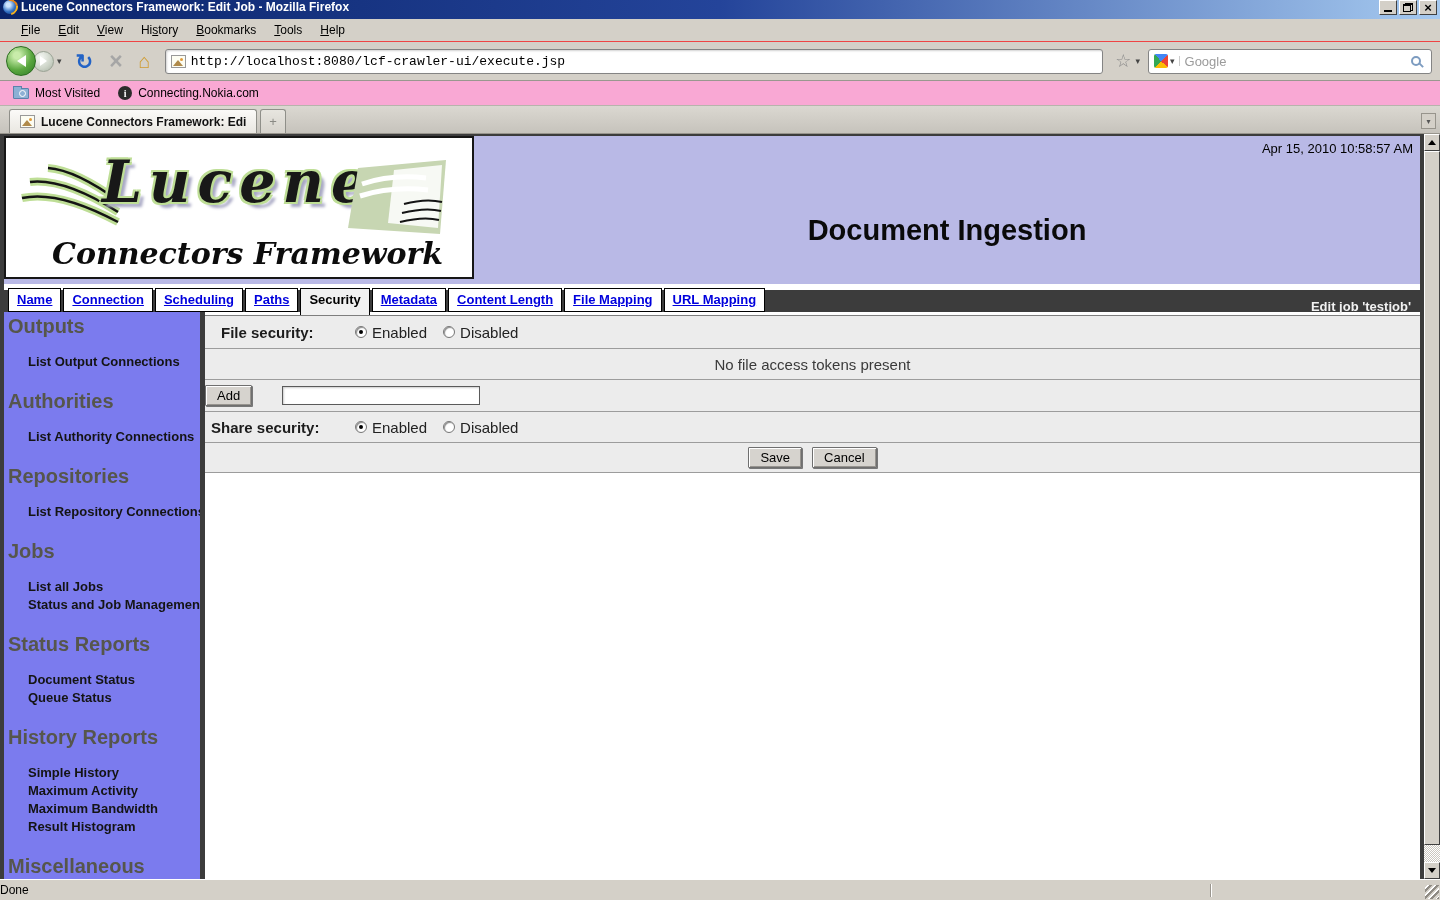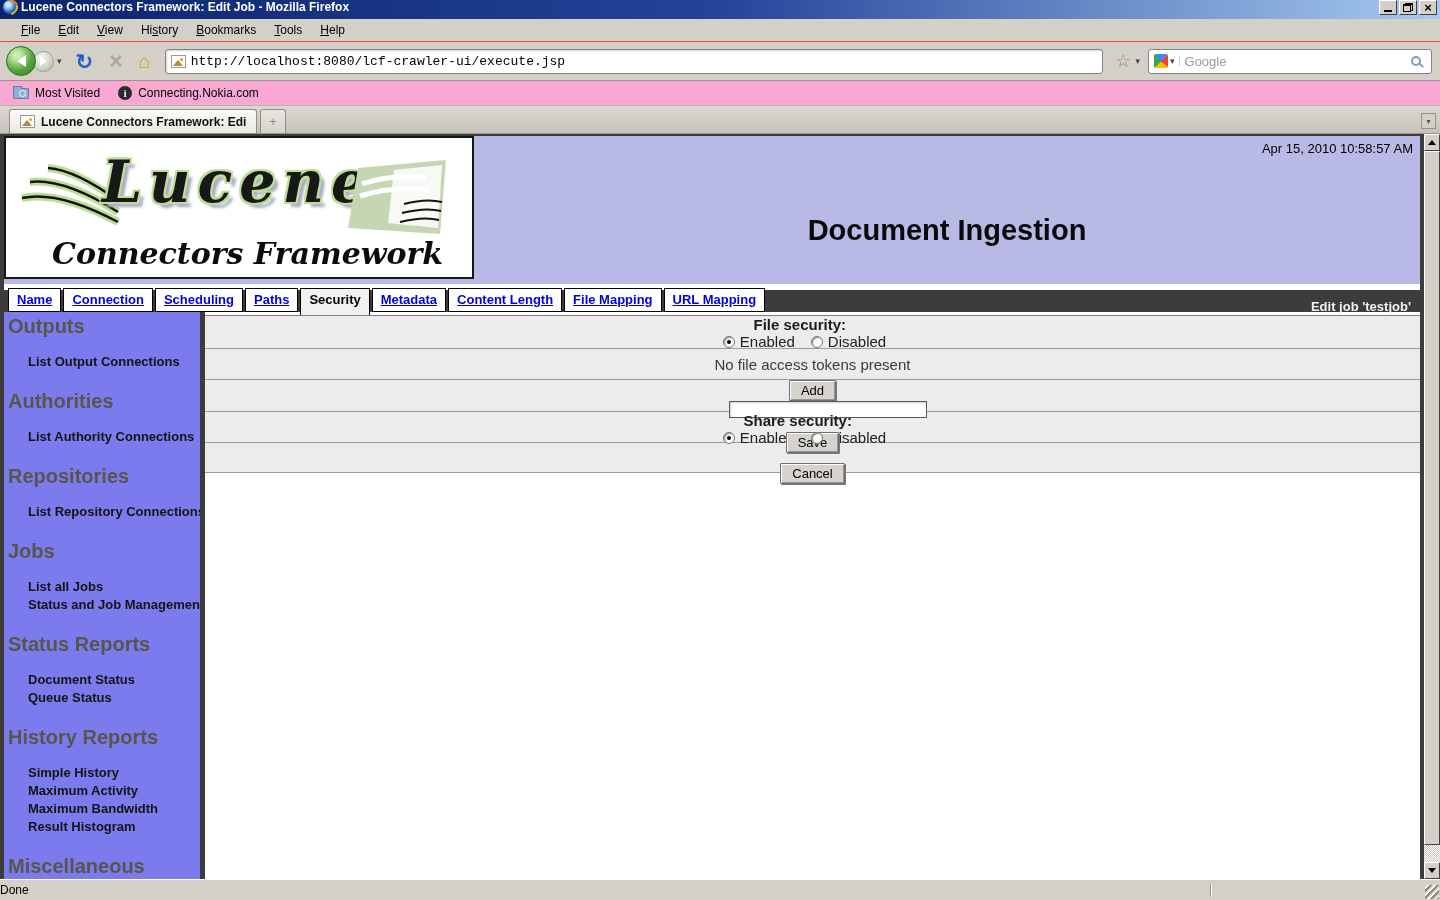--- a/index.html
+++ b/index.html
@@ -123,21 +123,21 @@
   
   .page-main{flex:1;display:flex;min-height:0;}
   .sidebar{width:201px;flex:none;background:#7b7bee;border-right:5px solid #3c3c3c;
     padding:3px 0 0 4px;overflow:hidden;}
   .sb-section{margin-bottom:20px;}
   .sb-title{font-size:20px;line-height:23px;font-weight:bold;color:#56564c;margin:0 0 16px 0;}
   .sb-link{font-size:13px;font-weight:bold;line-height:16px;margin-bottom:2px;padding-left:20px;
     color:#141414;cursor:pointer;white-space:nowrap;}
   .content{flex:1;background:#fff;padding-top:3px;min-width:0;}
   .form{border-top:1px solid #7e7e7e;}
-  .frow{background:#ececec;border-bottom:1px solid #9c9c9c;display:flex;align-items:center;flex-direction:column;}
+  .frow{background:#ececec;border-bottom:1px solid #9c9c9c;display:flex;align-items:center;}
   .r-label{height:33px;}
   .flabel{font-size:15px;font-weight:bold;color:#1c1c1c;width:150px;flex:none;}
   .flabel.file{padding-left:16px;}
   .flabel.share{padding-left:6px;}
   .rgroup{display:flex;align-items:center;font-size:15px;color:#222;}
   .radio{width:12px;height:12px;border-radius:50%;background:#fff;border:1px solid #767676;
     box-shadow:inset 1px 1px 1px rgba(0,0,0,.45);position:relative;flex:none;margin-right:5px;}
   .radio.checked::after{content:"";position:absolute;left:3px;top:3px;width:4px;height:4px;
     border-radius:50%;background:#000;}
   .rlabel{margin-right:16px;}

